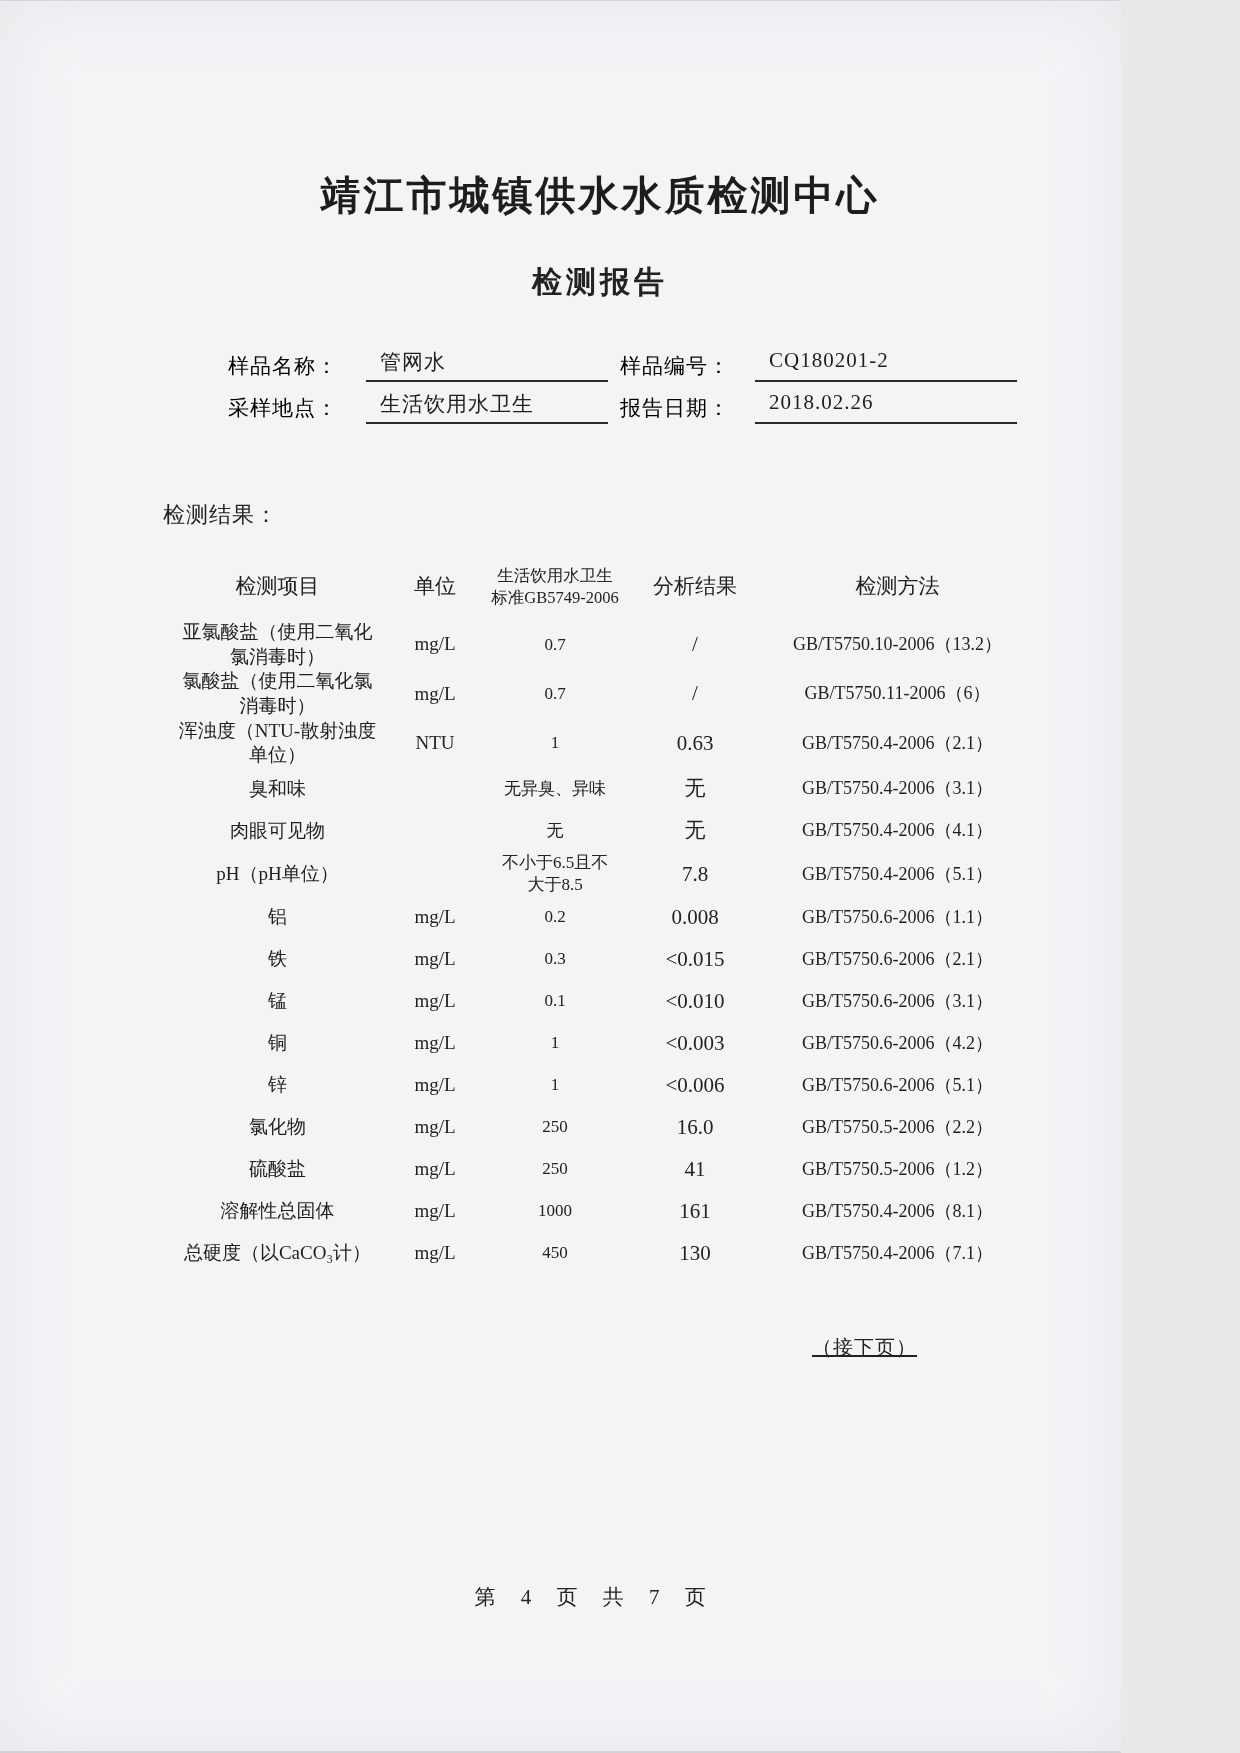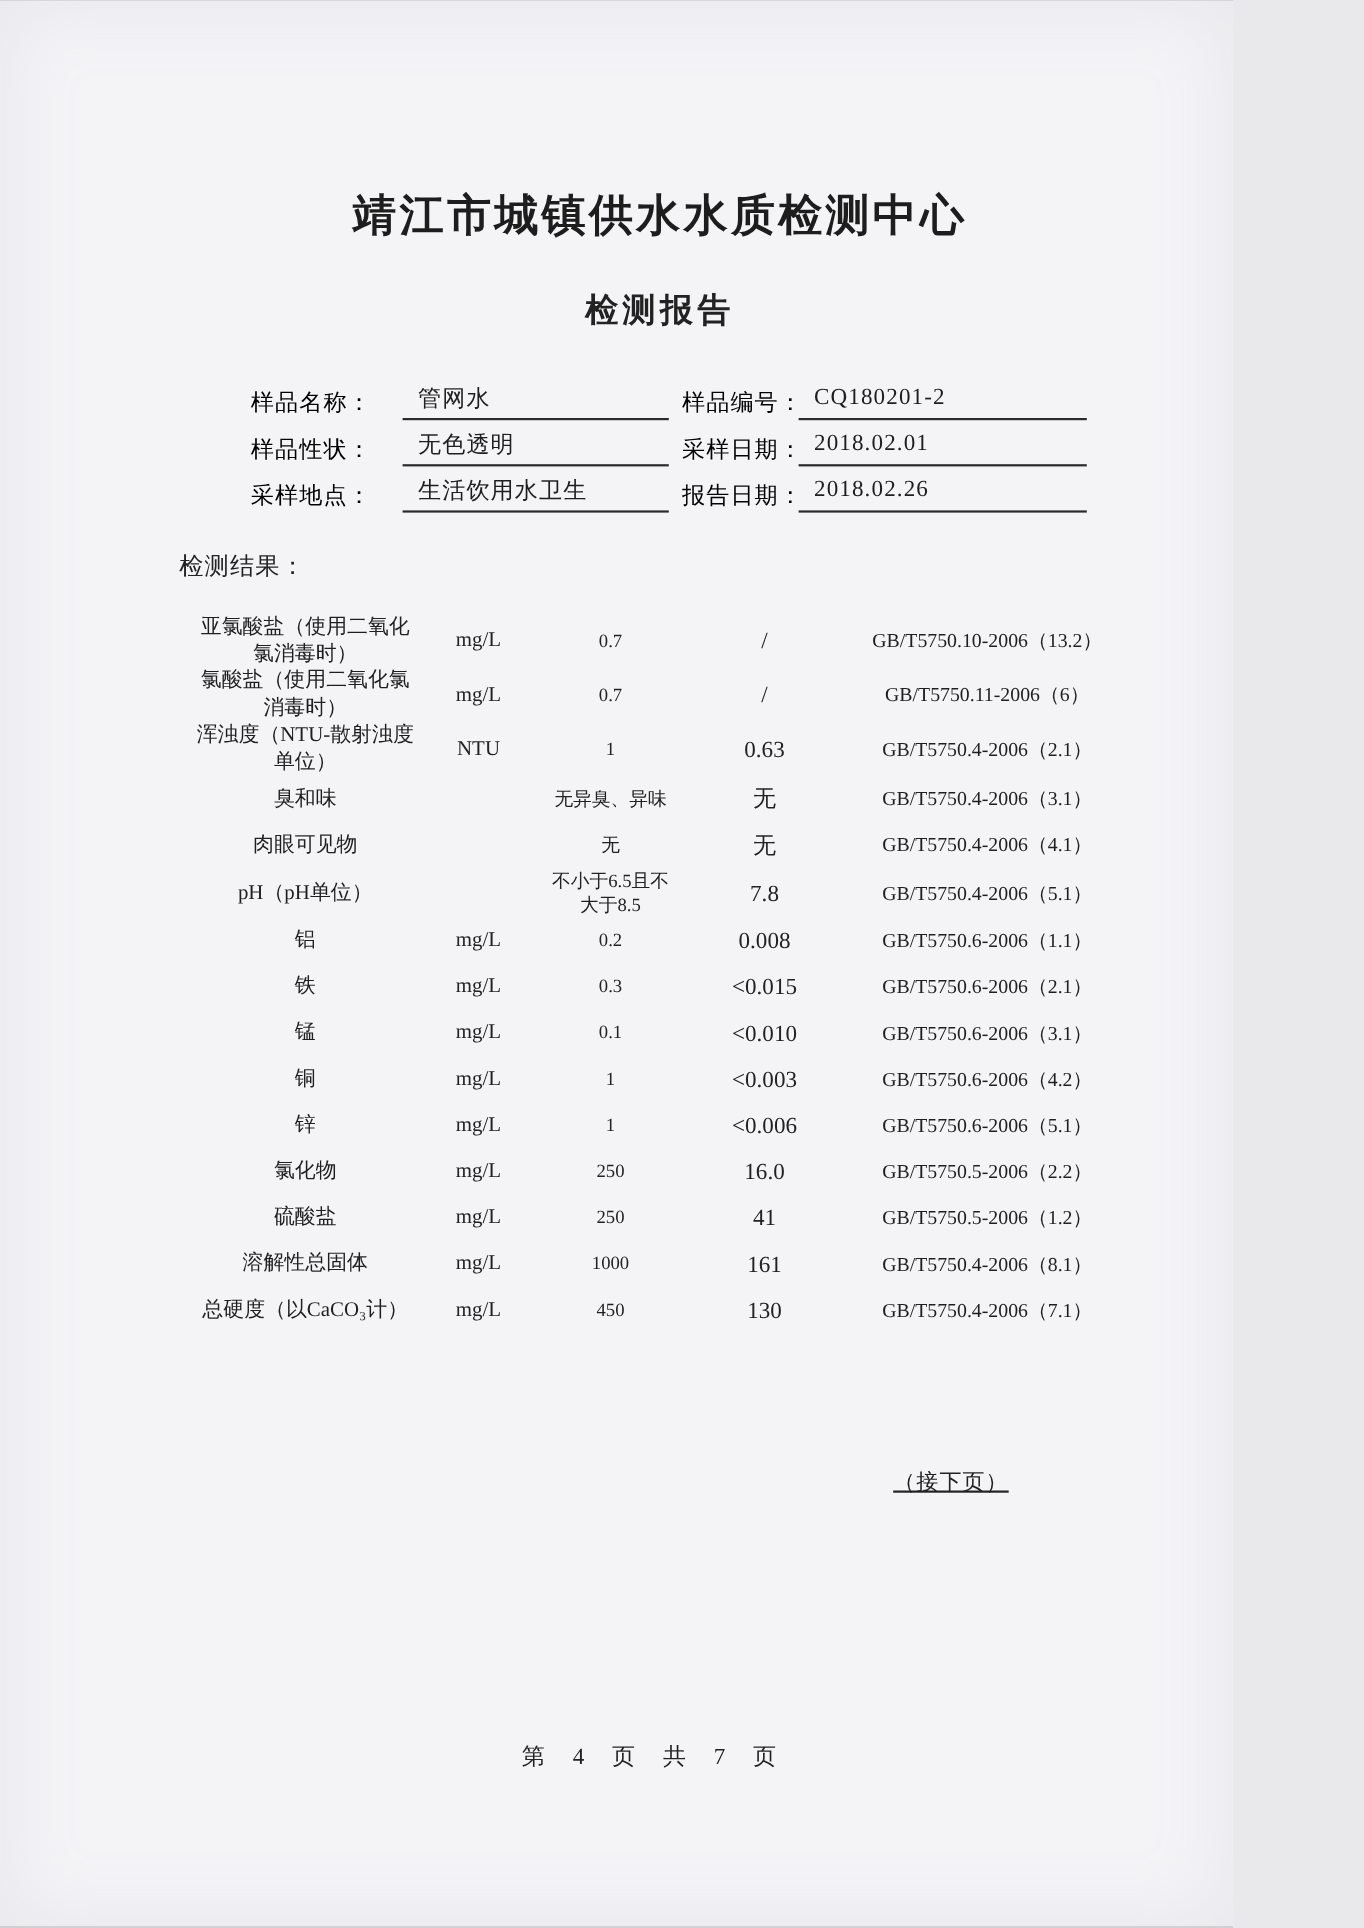--- a/index.html
+++ b/index.html
@@ -36,21 +36,21 @@
   .info-label{position:absolute;top:4px;font-size:21px;letter-spacing:1px;color:#000000;}
   .lab1{left:0;}
   .lab2{left:392px;}
   .info-value{
     position:absolute;top:0;height:34px;
     border-bottom:2px solid #2a2a2a;
     font-size:21px;letter-spacing:1px;
     padding-left:14px;box-sizing:border-box;color:#1e1e1e;
   }
   .val1{left:138px;width:242px;}
-  .val2{left:498px;width:262px;}
+  .val2{left:527px;width:262px;}
   
   .results-heading{
     position:absolute;top:500px;left:163px;
     font-size:22px;letter-spacing:1px;color:#222;
   }
   
   .table{position:absolute;top:558px;left:160px;width:940px;}
   .trow{display:flex;align-items:center;min-height:42px;}
   .thead{min-height:58px;margin-bottom:4px;}
   .cell{text-align:center;white-space:pre-line;line-height:1.3;}
@@ -97,36 +97,38 @@
   <div class="report-title">检测报告</div>
 
   <div class="info-block">
     <div class="info-row">
       <span class="info-label lab1">样品名称：</span>
       <span class="info-value val1">管网水</span>
       <span class="info-label lab2">样品编号：</span>
       <span class="info-value val2">CQ180201-2</span>
     </div>
     <div class="info-row">
-      <span class="info-label lab1">样品性状：</span>
-      <span class="info-value val1">无色透明</span>
-      <span class="info-label lab2">采样日期：</span>
-      <span class="info-value val2">2018.02.01</span>
-    </div>
-    <div class="info-row">
       <span class="info-label lab1">采样地点：</span>
       <span class="info-value val1">生活饮用水卫生</span>
       <span class="info-label lab2">报告日期：</span>
       <span class="info-value val2">2018.02.26</span>
     </div>
   </div>
 
   <div class="results-heading">检测结果：</div>
 
   <div class="table">
+    <div class="trow thead">
+      <div class="cell c-item">检测项目</div>
+      <div class="cell c-unit">单位</div>
+      <div class="cell c-std">生活饮用水卫生
+标准GB5749-2006</div>
+      <div class="cell c-res">分析结果</div>
+      <div class="cell c-met">检测方法</div>
+    </div>
 
     <div class="trow">
       <div class="cell c-item">亚氯酸盐（使用二氧化
 氯消毒时）</div>
       <div class="cell c-unit">mg/L</div>
       <div class="cell c-std">0.7</div>
       <div class="cell c-res">/</div>
       <div class="cell c-met">GB/T5750.10-2006（13.2）</div>
     </div>
     <div class="trow">

